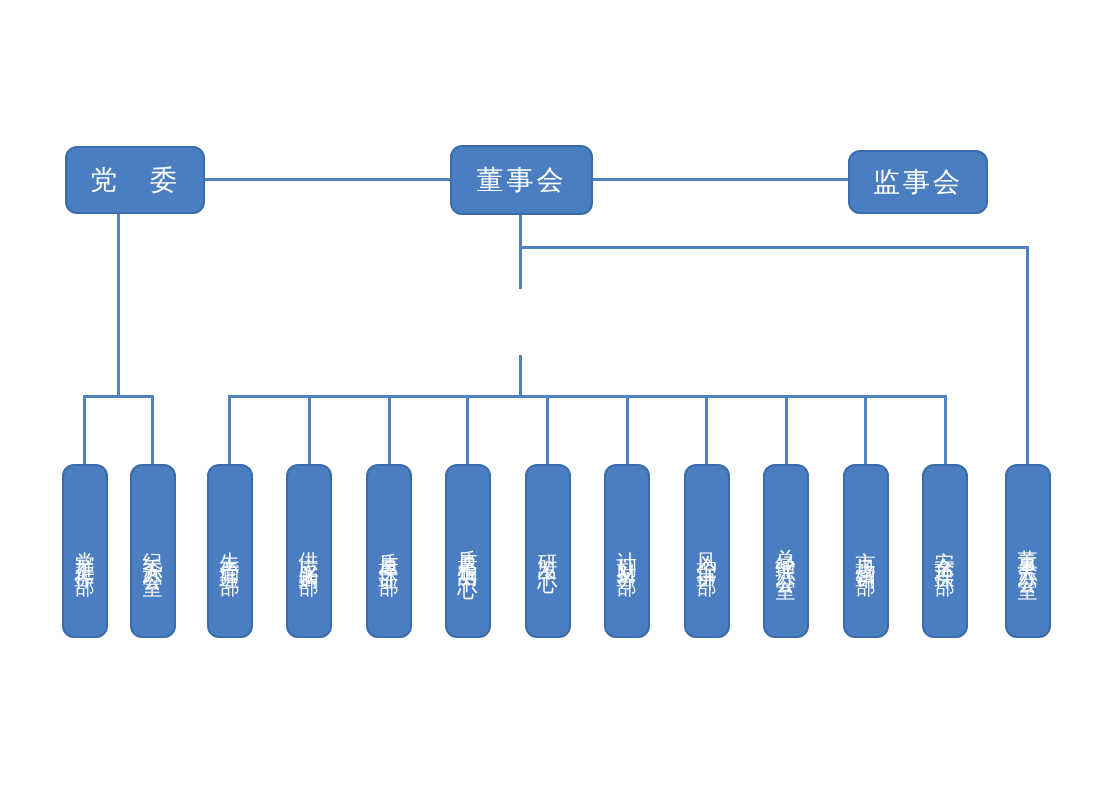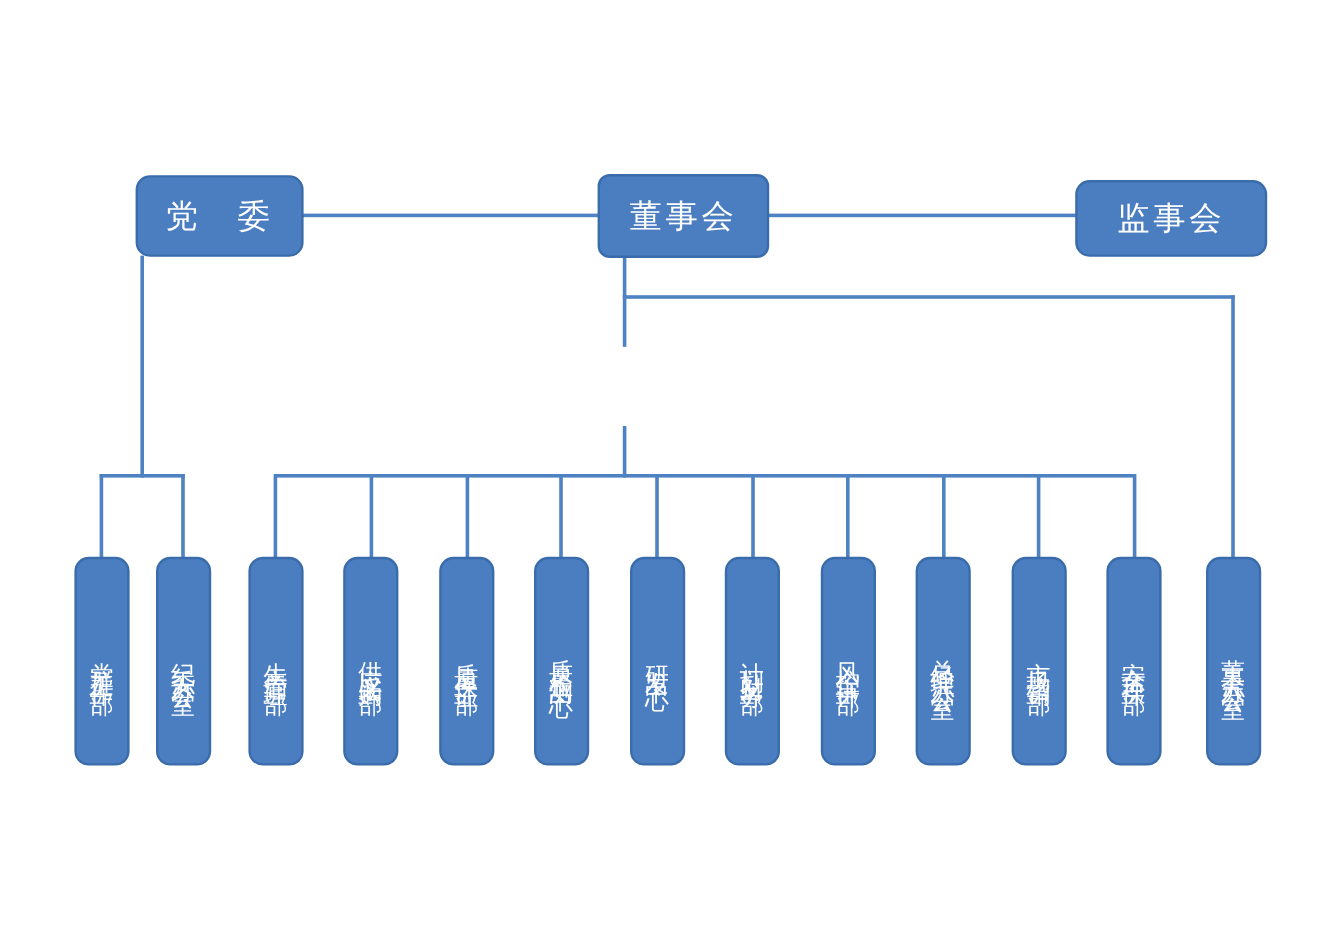--- a/index.html
+++ b/index.html
@@ -34,21 +34,20 @@
     background:var(--box-fill);
     border:2px solid var(--box-border);
     border-radius:12px;
     display:flex;
     align-items:center;
     justify-content:center;
     color:var(--text);
     font-size:27px;
     letter-spacing:3px;
     z-index:2;
-    margin-left:48px;
   }
   
   .node-v{
     position:absolute;
     top:464px;
     width:46px;
     height:174px;
     background:var(--box-fill);
     border:2px solid var(--box-border);
     border-radius:12px;
@@ -91,24 +90,24 @@
   <div class="vline" style="left:546px;top:395px;height:70px;"></div>
   <div class="vline" style="left:626px;top:395px;height:70px;"></div>
   <div class="vline" style="left:705px;top:395px;height:70px;"></div>
   <div class="vline" style="left:785px;top:395px;height:70px;"></div>
   <div class="vline" style="left:864px;top:395px;height:70px;"></div>
   <div class="vline" style="left:944px;top:395px;height:70px;"></div>
 
   <div class="node-h" style="left:65px;top:146px;width:140px;height:68px;">
     <span>党　委</span>
   </div>
-  <div class="node-h" style="left:450px;top:145px;width:143px;height:70px;border-radius:10px;">
+  <div class="node-h" style="left:450px;top:145px;width:143px;height:70px;">
     <span>董事会</span>
   </div>
-  <div class="node-h" style="left:848px;top:150px;width:160px;height:64px;">
+  <div class="node-h" style="left:848px;top:150px;width:140px;height:64px;">
     <span>监事会</span>
   </div>
 
   <div class="node-v" style="left:62px;">
     <span class="vtext">党群工作部</span>
   </div>
   <div class="node-v" style="left:130px;">
     <span class="vtext">纪委办公室</span>
   </div>
 

